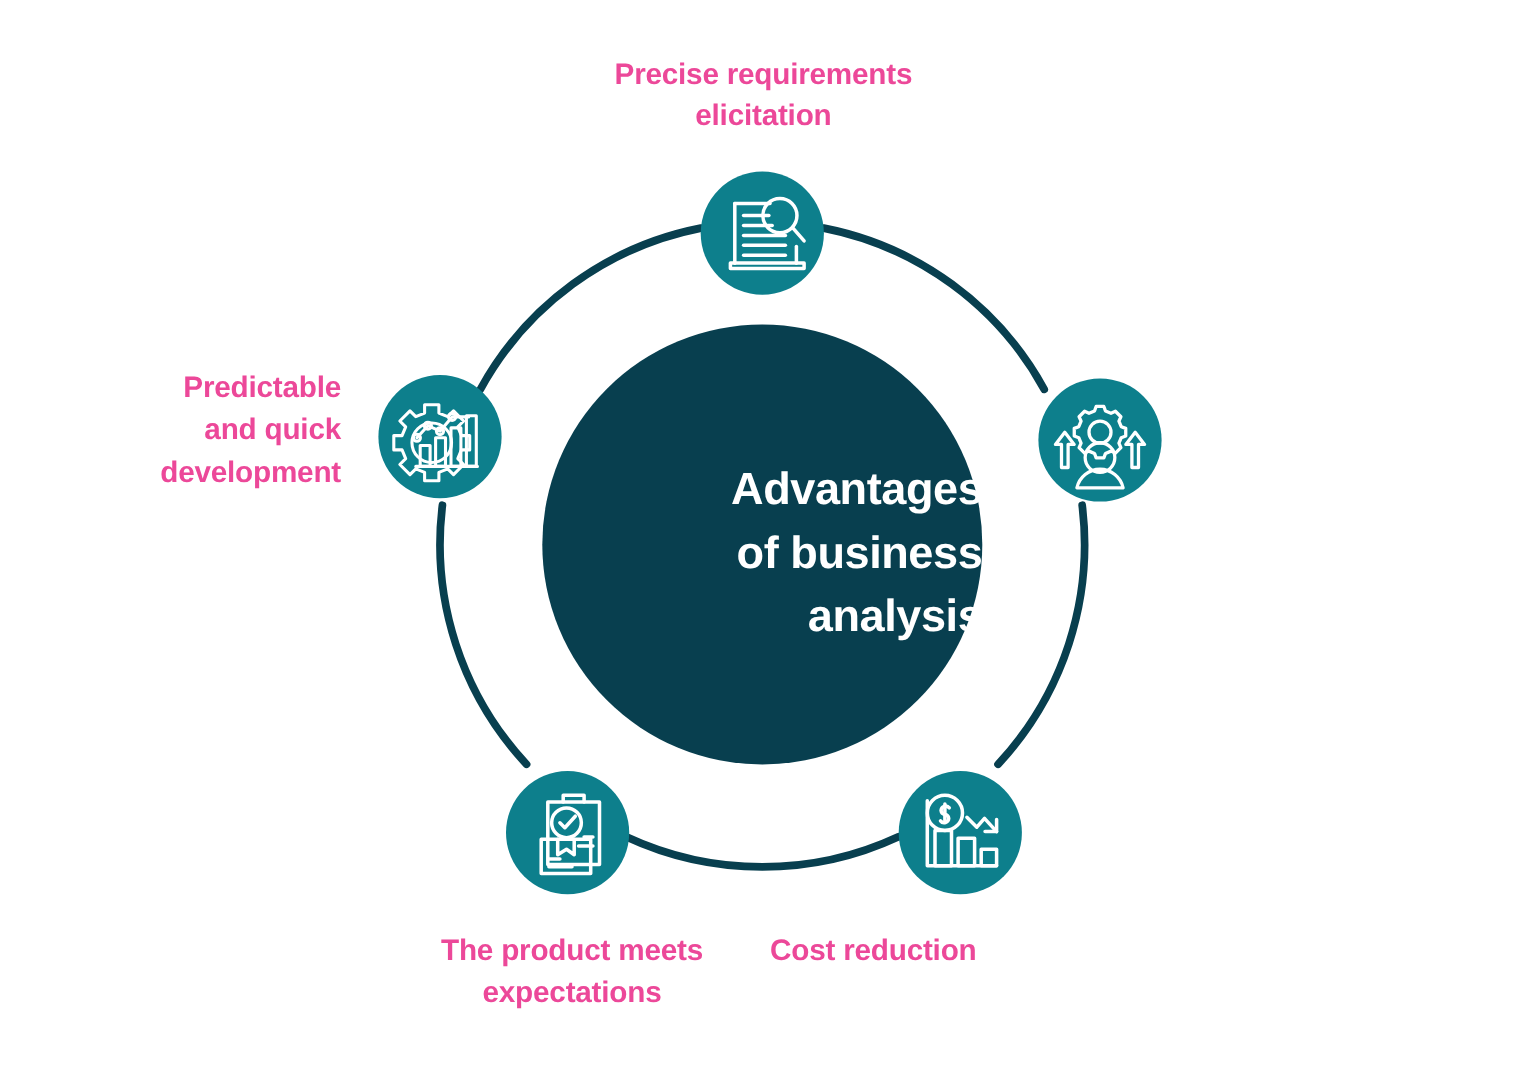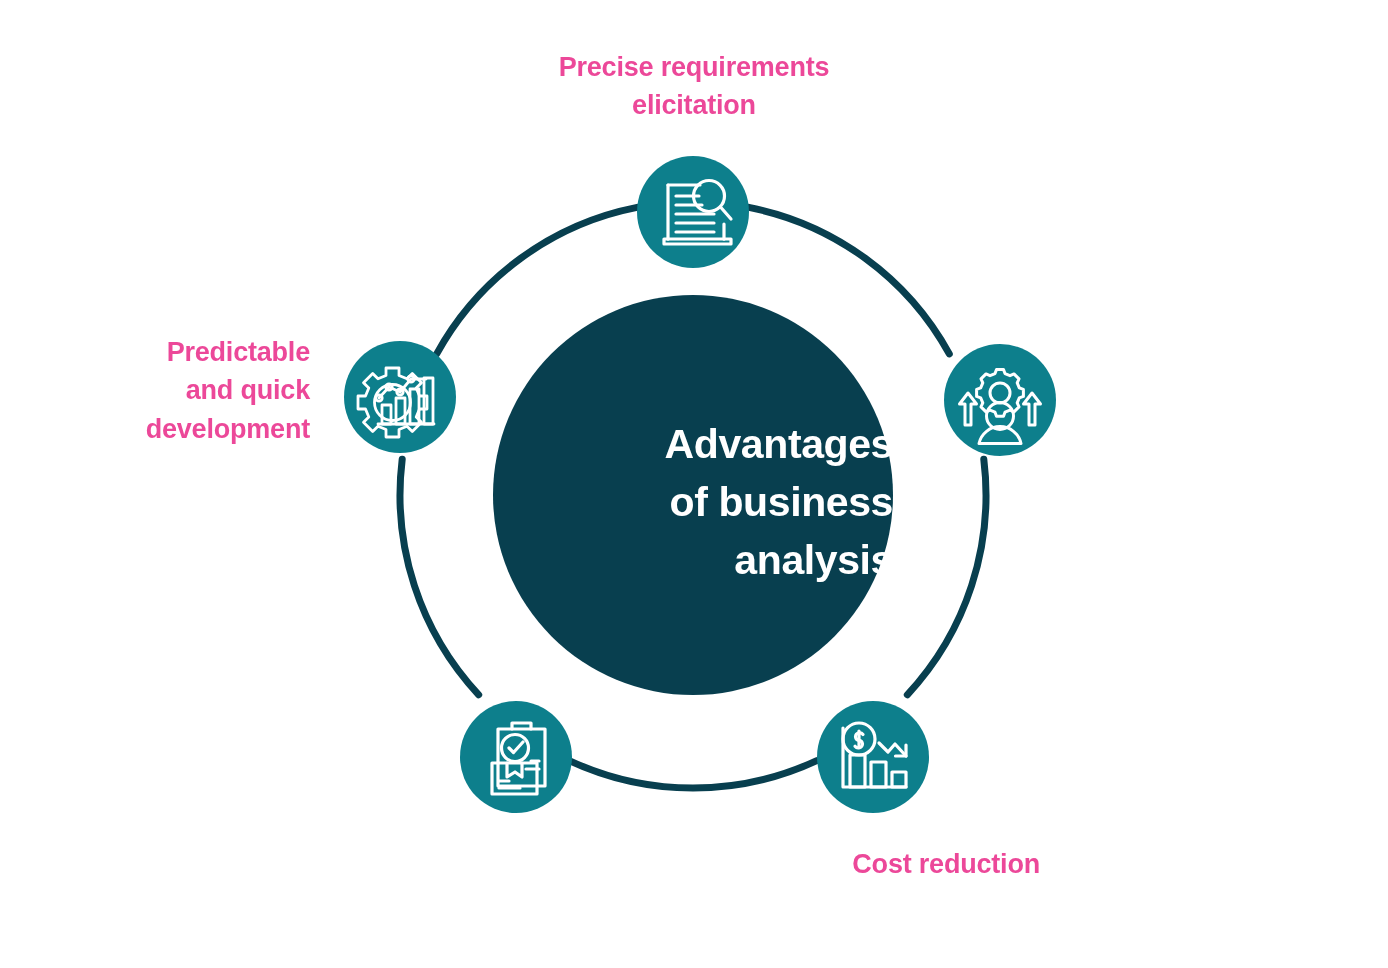--- a/index.html
+++ b/index.html
@@ -46,21 +46,21 @@
   .label-right {
     left: 1076px;
     top: 362px;
     width: 290px;
     text-align: left;
   }
   .label-bottom-right {
     left: 700px;
     top: 845px;
     width: 340px;
-    text-align: right;
+    text-align: left;
   }
   .label-bottom-left {
     left: 320px;
     top: 845px;
     width: 400px;
     text-align: center;
   }
   .label-left {
     left: 20px;
     top: 333px;
@@ -216,18 +216,20 @@
   <div class="center-text">Advantages
 of business
 analysis</div>
 
   <div class="label label-top">Precise requirements
 elicitation</div>
 
 
   <div class="label label-bottom-right">Cost reduction</div>
 
+  <div class="label label-bottom-left">The product meets
+expectations</div>
 
   <div class="label label-left">Predictable
 and quick
 development</div>
 
 </div>
 
 </body></html>

